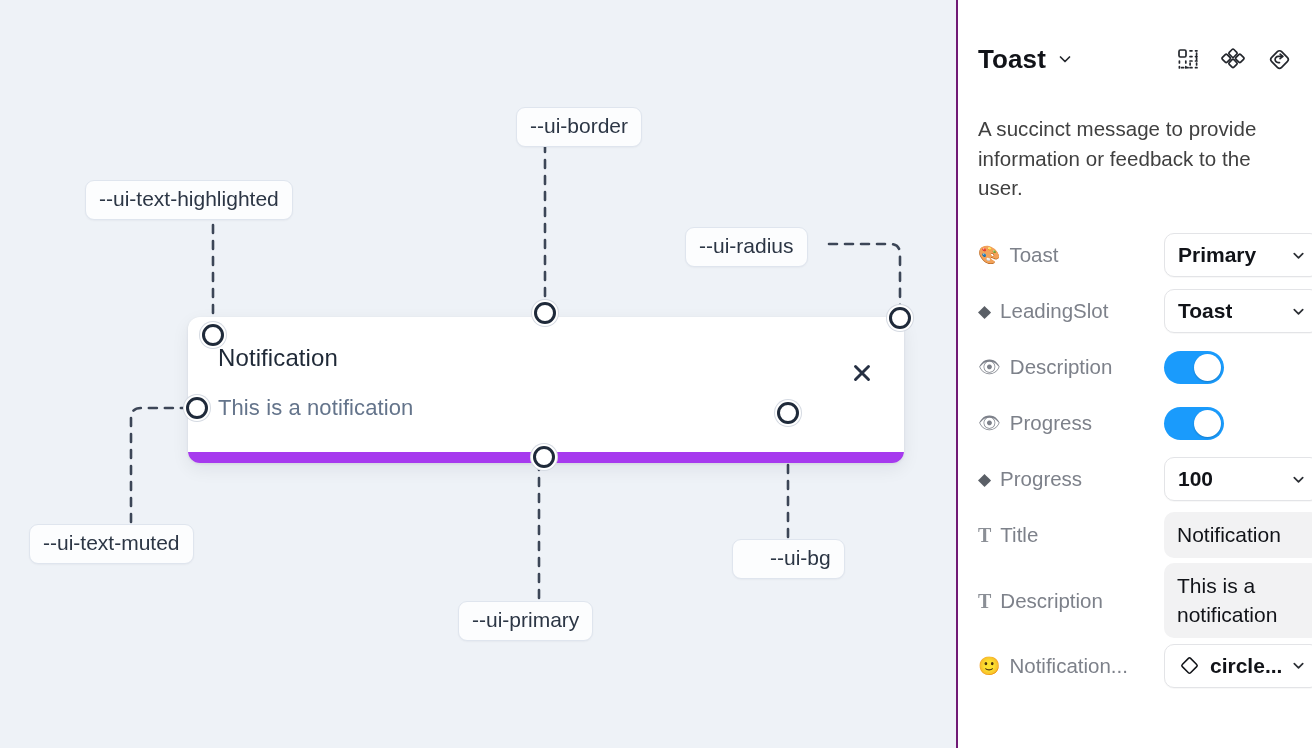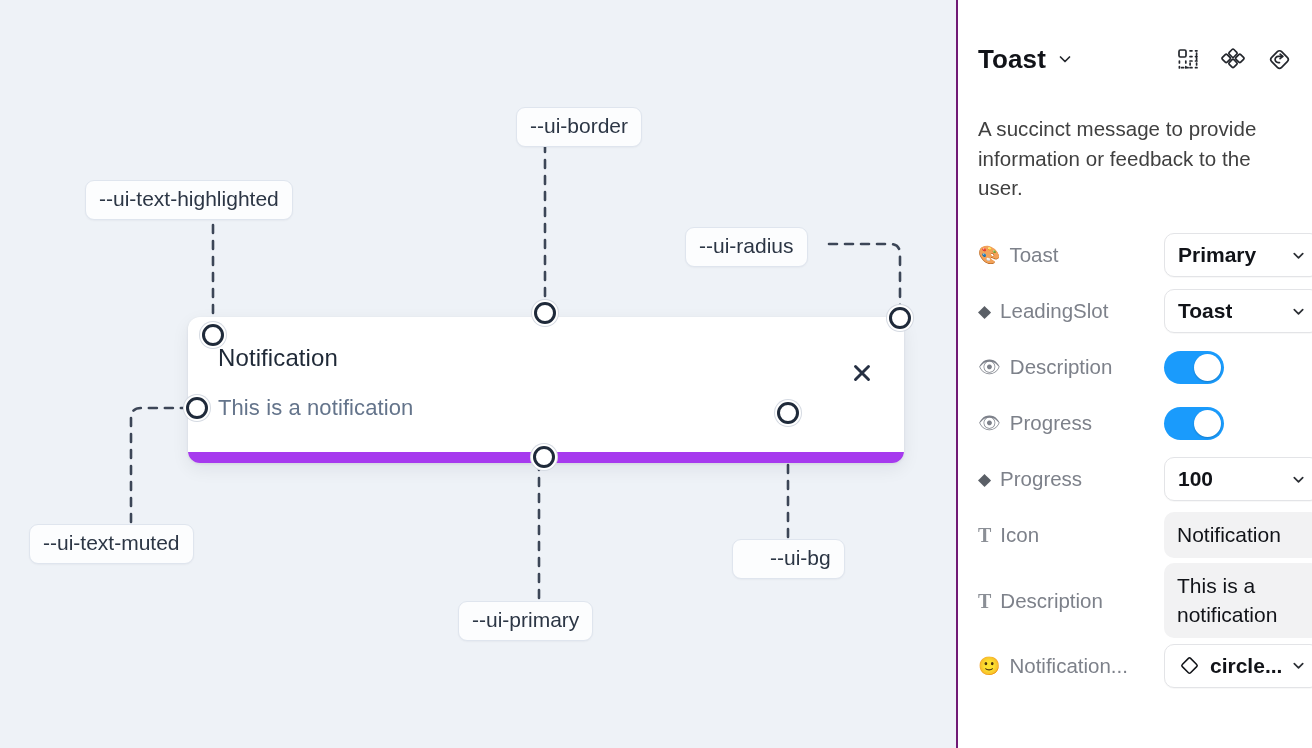--- a/index.html
+++ b/index.html
@@ -341,21 +341,21 @@
                 <path d="M3.5 6 L8 10.5 L12.5 6" stroke="currentColor" stroke-width="1.8" stroke-linecap="round" stroke-linejoin="round"></path>
               </svg>
             </span>
           </div>
         </div>
       </div>
 
       <div class="prop-row">
         <div class="prop-label">
           <span class="prop-ico glyph-T">T</span>
-          <span>Icon</span>
+          <span>Title</span>
         </div>
         <div class="prop-control">
           <div class="textfield">Notification</div>
         </div>
       </div>
 
       <div class="prop-row">
         <div class="prop-label">
           <span class="prop-ico glyph-T">T</span>
           <span>Description</span>

